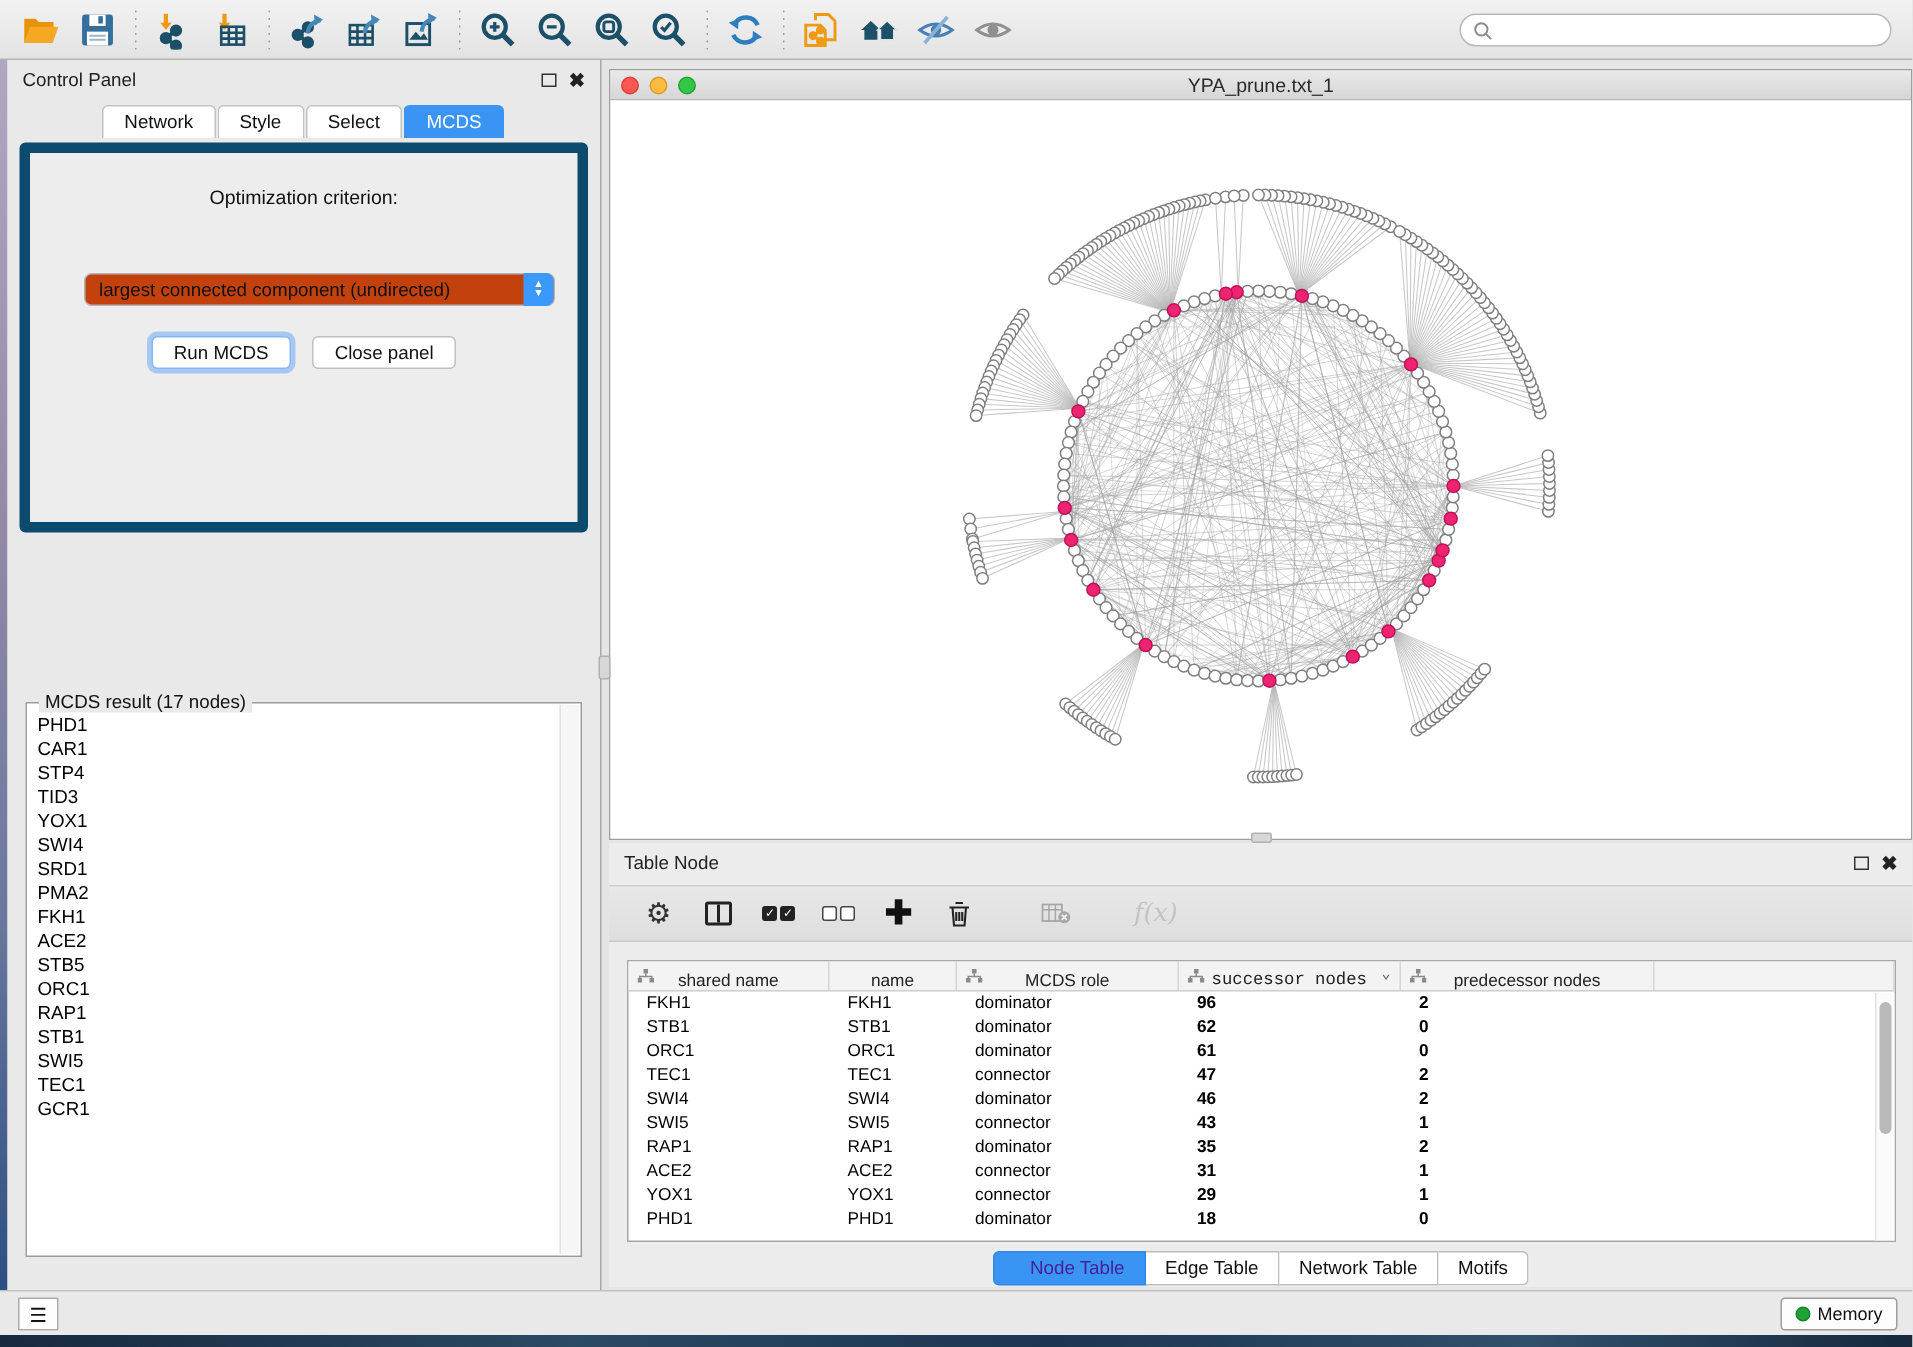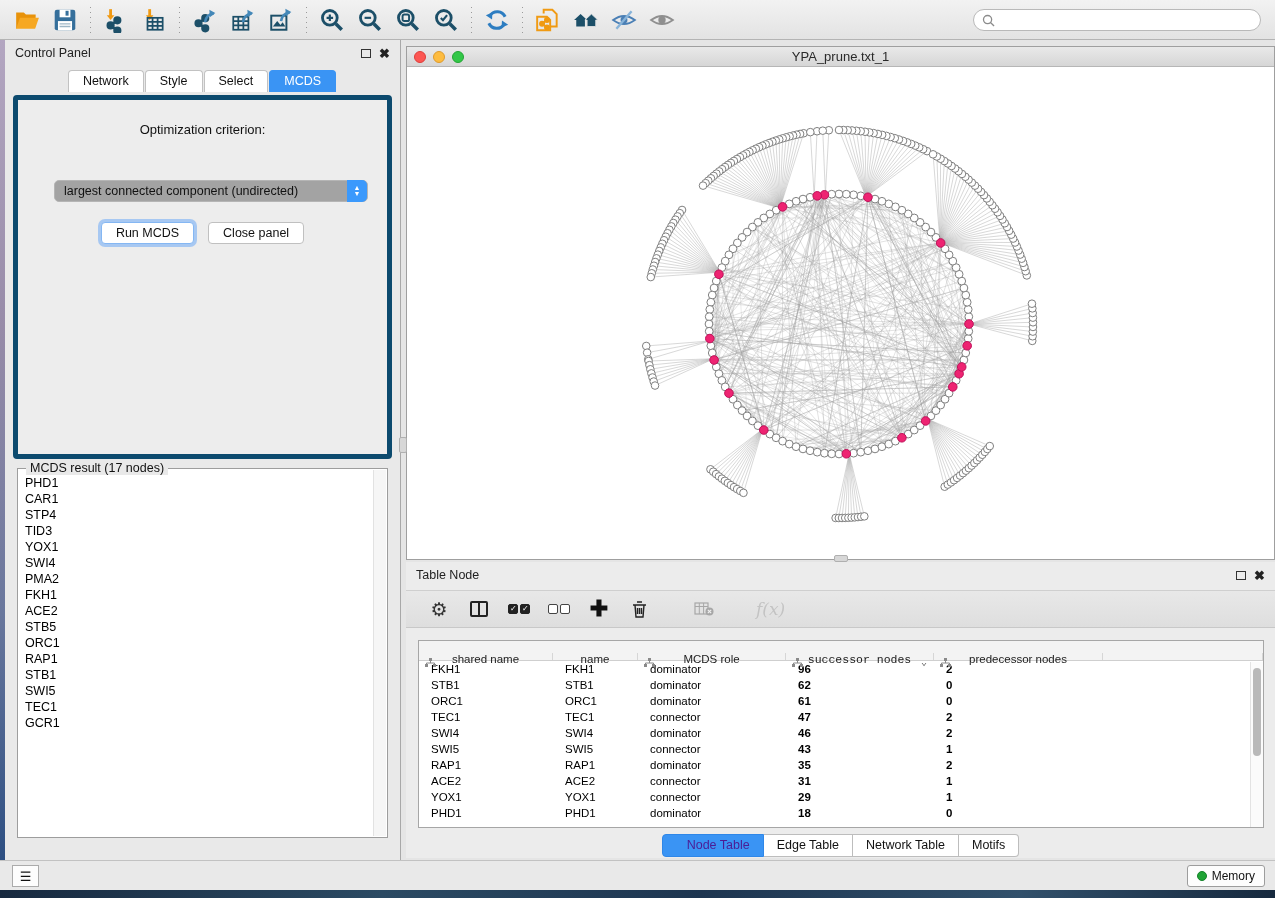--- a/index.html
+++ b/index.html
@@ -36,25 +36,25 @@
   .panel-title { font-size:12.5px; color:#222; }
   .panel-head-btns { margin-left:auto; display:flex; align-items:center; gap:8px; }
   .float-btn { width:10px; height:9px; border:1.5px solid #333; display:inline-block; }
   .close-btn { font-size:13px; font-weight:bold; color:#222; line-height:1; }
 
   #cp-tabs { display:flex; justify-content:center; margin-top:4px; position:relative; z-index:2; }
   .cp-tab { padding:3px 14px 4px; background:#fff; border:1px solid #c2c2c2; border-bottom:none;
     font-size:12.5px; margin-right:1px; border-radius:4px 4px 0 0; color:#111; }
   .cp-tab.selected { background:#3a94f4; color:#fff; border-color:#3a94f4; }
 
-  #cp-inner { position:absolute; left:8px; right:8px; top:55px; height:364px;
-    background:#ededed; border:5px solid #0c4a6e; border-radius:4px; }
+  #cp-inner { position:absolute; left:8px; right:8px; top:55px; height:260px;
+    background:#ededed; border:7px solid #0c4a6e; border-radius:4px; }
   #opt-label { text-align:center; margin-top:22px; font-size:13px; color:#111; }
   #criterion { position:absolute; left:36px; top:80px; width:314px; height:22px;
-    background:#a3a3a3; border:1px solid #b5b5b5; border-radius:5px;
+    background:#c2410c; border:1px solid #b5b5b5; border-radius:5px;
     display:flex; align-items:center;justify-content:center; }
   #criterion .val { padding-left:9px; font-size:12.5px; color:#111; white-space:nowrap; }
   #criterion .stepper { margin-left:auto; width:20px; height:22px; background:#3b99fc;
     border-radius:0 5px 5px 0; color:#fff; display:flex; flex-direction:column;
     align-items:center; justify-content:center; font-size:7px; line-height:6px; }
   #cp-buttons { position:absolute; left:0; right:0; top:122px; display:flex; justify-content:center; gap:14px; }
   .mac-btn { background:#fff; border:1px solid #c0c0c0; border-radius:4px;
     font-size:12.5px; padding:3px 14px; color:#111; font-family:"Liberation Sans",sans-serif; }
   .mac-btn.focus { box-shadow:0 0 0 3px rgba(110,170,245,.55); border-color:#85b7f3; }
 
@@ -102,21 +102,21 @@
   .unchk { width:10px; height:10px; border:1.6px solid #444; border-radius:2px; display:inline-block; margin:0 1px; background:#fff;}
   .plus-glyph { font-size:22px; font-weight:bold; color:#111; line-height:20px; }
   .fx-glyph { font-family:"DejaVu Serif", serif; font-style:italic; font-size:17px; color:#aaa; }
   .disabled { opacity:.55;margin-left:25px; }
 
   #node-table { position:absolute; left:12px; top:78px; width:846px; height:188px;
     background:#fff; border:1px solid #a6a6a6; }
   #nt-header { display:flex; height:20px; background:#f3f3f3; border-bottom:1px solid #cfcfcf;
     font-size:11.5px; color:#222; }
   .nt-hcell { position:relative; border-right:1px solid #d6d6d6; display:flex;
-    align-items:flex-start; justify-content:center;margin-top:12px; }
+    align-items:flex-end; justify-content:center; }
   .nt-hcell .tree-ic { position:absolute; left:6px; top:5px; }
   .nt-hcell .sort-ic { position:absolute; right:6px; top:3px; font-size:10px; color:#555; }
   #nt-body { font-size:11.5px; color:#000; }
   .nt-row { display:flex; height:16px; align-items:center; }
   .nt-cell { padding:0 12px; white-space:nowrap; overflow:hidden; }
   .num { text-align:left;font-weight:bold; }
   #nt-scroll { position:absolute; right:0; top:21px; bottom:0; width:13px;
     background:#fbfbfb; border-left:1px solid #e3e3e3; }
   #nt-thumb { position:absolute; left:2px; top:6px; width:8px; height:88px;
     background:#b9b9b9; border-radius:5px; }
@@ -353,20 +353,21 @@
 
   <div id="mcds-result">
     <span id="mcds-legend">MCDS result (17 nodes)</span>
     <div id="mcds-list">
         <div>PHD1</div>
         <div>CAR1</div>
         <div>STP4</div>
         <div>TID3</div>
         <div>YOX1</div>
         <div>SWI4</div>
+        <div>SRD1</div>
         <div>PMA2</div>
         <div>FKH1</div>
         <div>ACE2</div>
         <div>STB5</div>
         <div>ORC1</div>
         <div>RAP1</div>
         <div>STB1</div>
         <div>SWI5</div>
         <div>TEC1</div>
         <div>GCR1</div>

